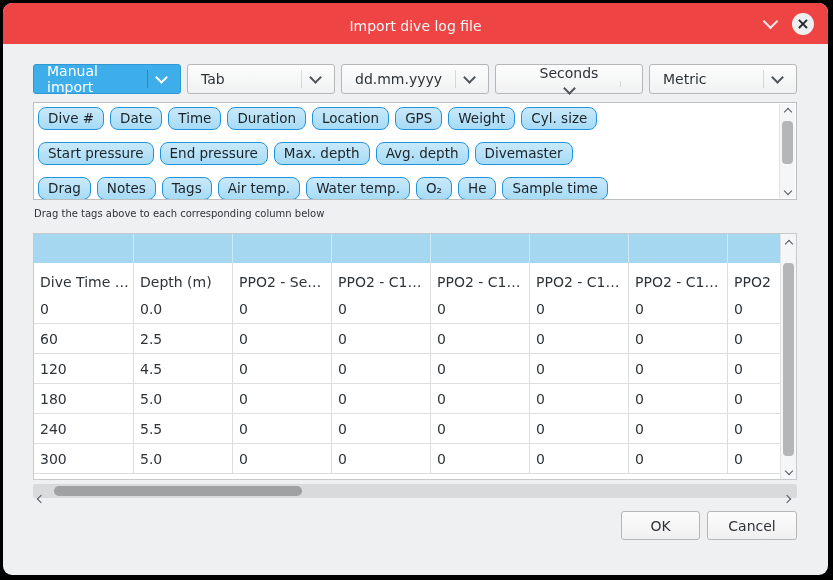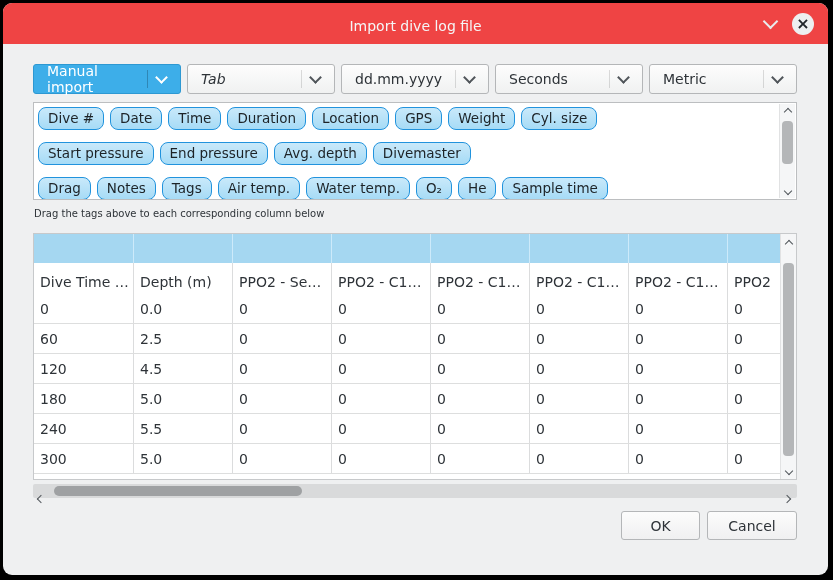--- a/index.html
+++ b/index.html
@@ -38,22 +38,22 @@
   .combo {
     position:absolute; top:61px; height:30px; width:148px; box-sizing:border-box;
     background:linear-gradient(#fdfdfd,#f0f1f1); border:1px solid #b4b6b8; border-radius:3px;
     display:flex; align-items:center; padding:0 13px; font-size:14px; color:#2e3338;
   }
   .combo .sep { width:1px; height:62%; background:rgba(0,0,0,0.13); margin-left:auto; margin-right:8px; }
   .combo .arr { width:11px; display:flex; justify-content:center; margin-top:-3px; }
   .combo.selected { background:#3daee9; border-color:#2d98d2; color:#fff; }
   .combo.selected .sep { background:rgba(0,0,0,0.22); }
   .combo.selected .chev { border-color:#fff; }
-  #combo1 { left:30px; } #combo2 { left:184px;font-style:italic; } #combo3 { left:338px; }
-  #combo4 { left:492px; } #combo5 { left:646px; }
+  #combo1 { left:30px; } #combo2 { left:184px; } #combo3 { left:338px; }
+  #combo4 { left:492px;flex-direction:column; } #combo5 { left:646px; }
   
   .tag-area {
     position:absolute; left:30px; top:99px; width:764px; height:98px;
     background:#fff; border:1px solid #bcbec0; box-sizing:border-box;padding-left:10px;
   }
   .tag-flow {
     position:absolute; left:4px; top:4px; right:19px; bottom:0;
     display:flex; flex-wrap:wrap; gap:6px; align-content:flex-start; overflow:hidden;
   }
   .tag {
@@ -175,20 +175,21 @@
       <span class="tag">Date</span>
       <span class="tag">Time</span>
       <span class="tag">Duration</span>
       <span class="tag">Location</span>
       <span class="tag">GPS</span>
       <span class="tag">Weight</span>
       <span class="tag">Cyl. size</span>
       <i class="br"></i>
       <span class="tag">Start pressure</span>
       <span class="tag">End pressure</span>
+      <span class="tag">Max. depth</span>
       <span class="tag">Avg. depth</span>
       <span class="tag">Divemaster</span>
       <i class="br"></i>
       <span class="tag">Drag</span>
       <span class="tag">Notes</span>
       <span class="tag">Tags</span>
       <span class="tag">Air temp.</span>
       <span class="tag">Water temp.</span>
       <span class="tag">O₂</span>
       <span class="tag">He</span>

